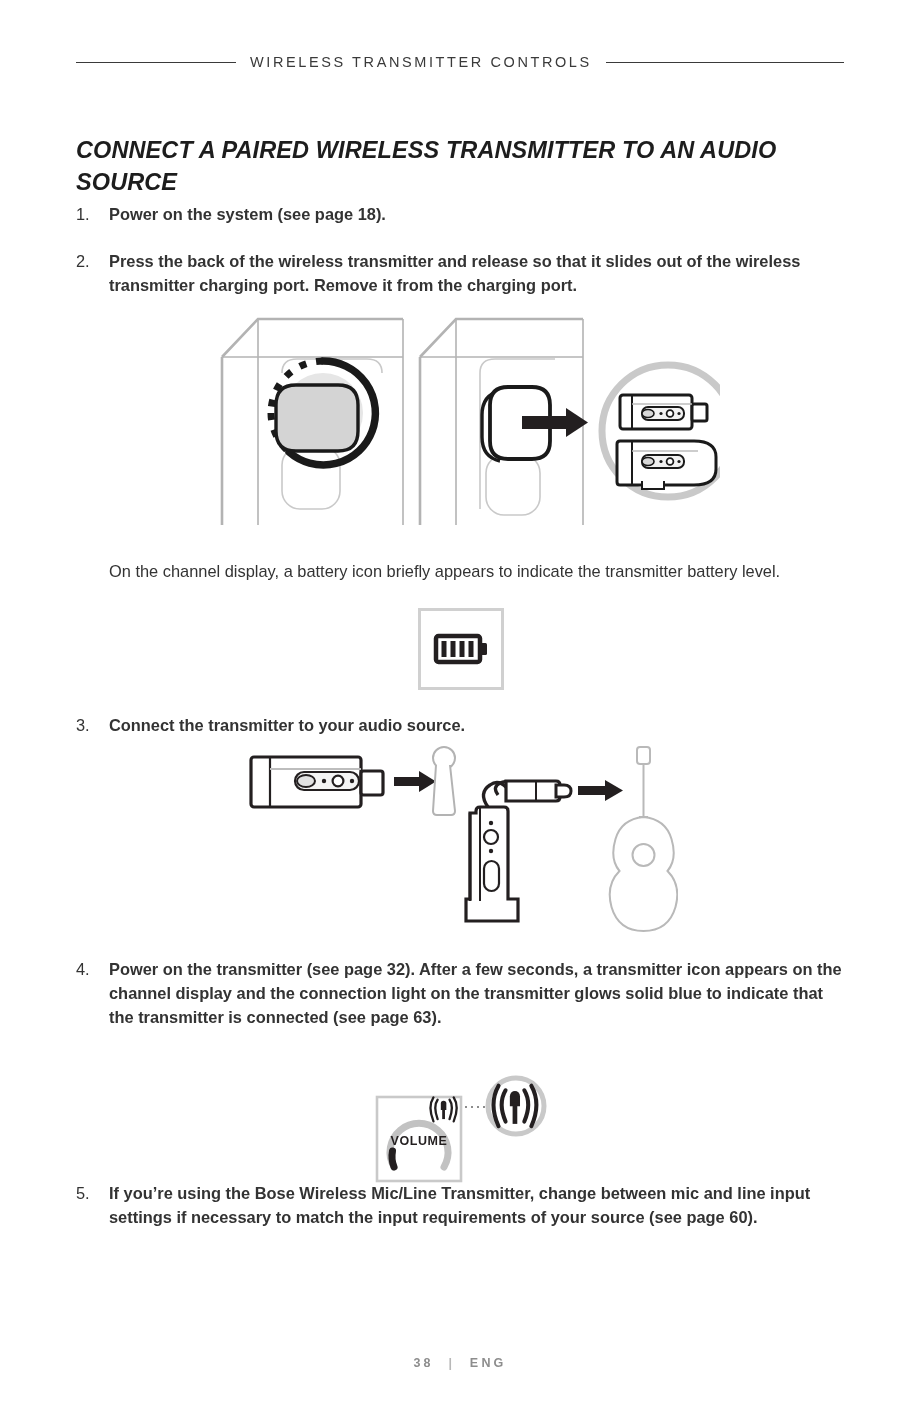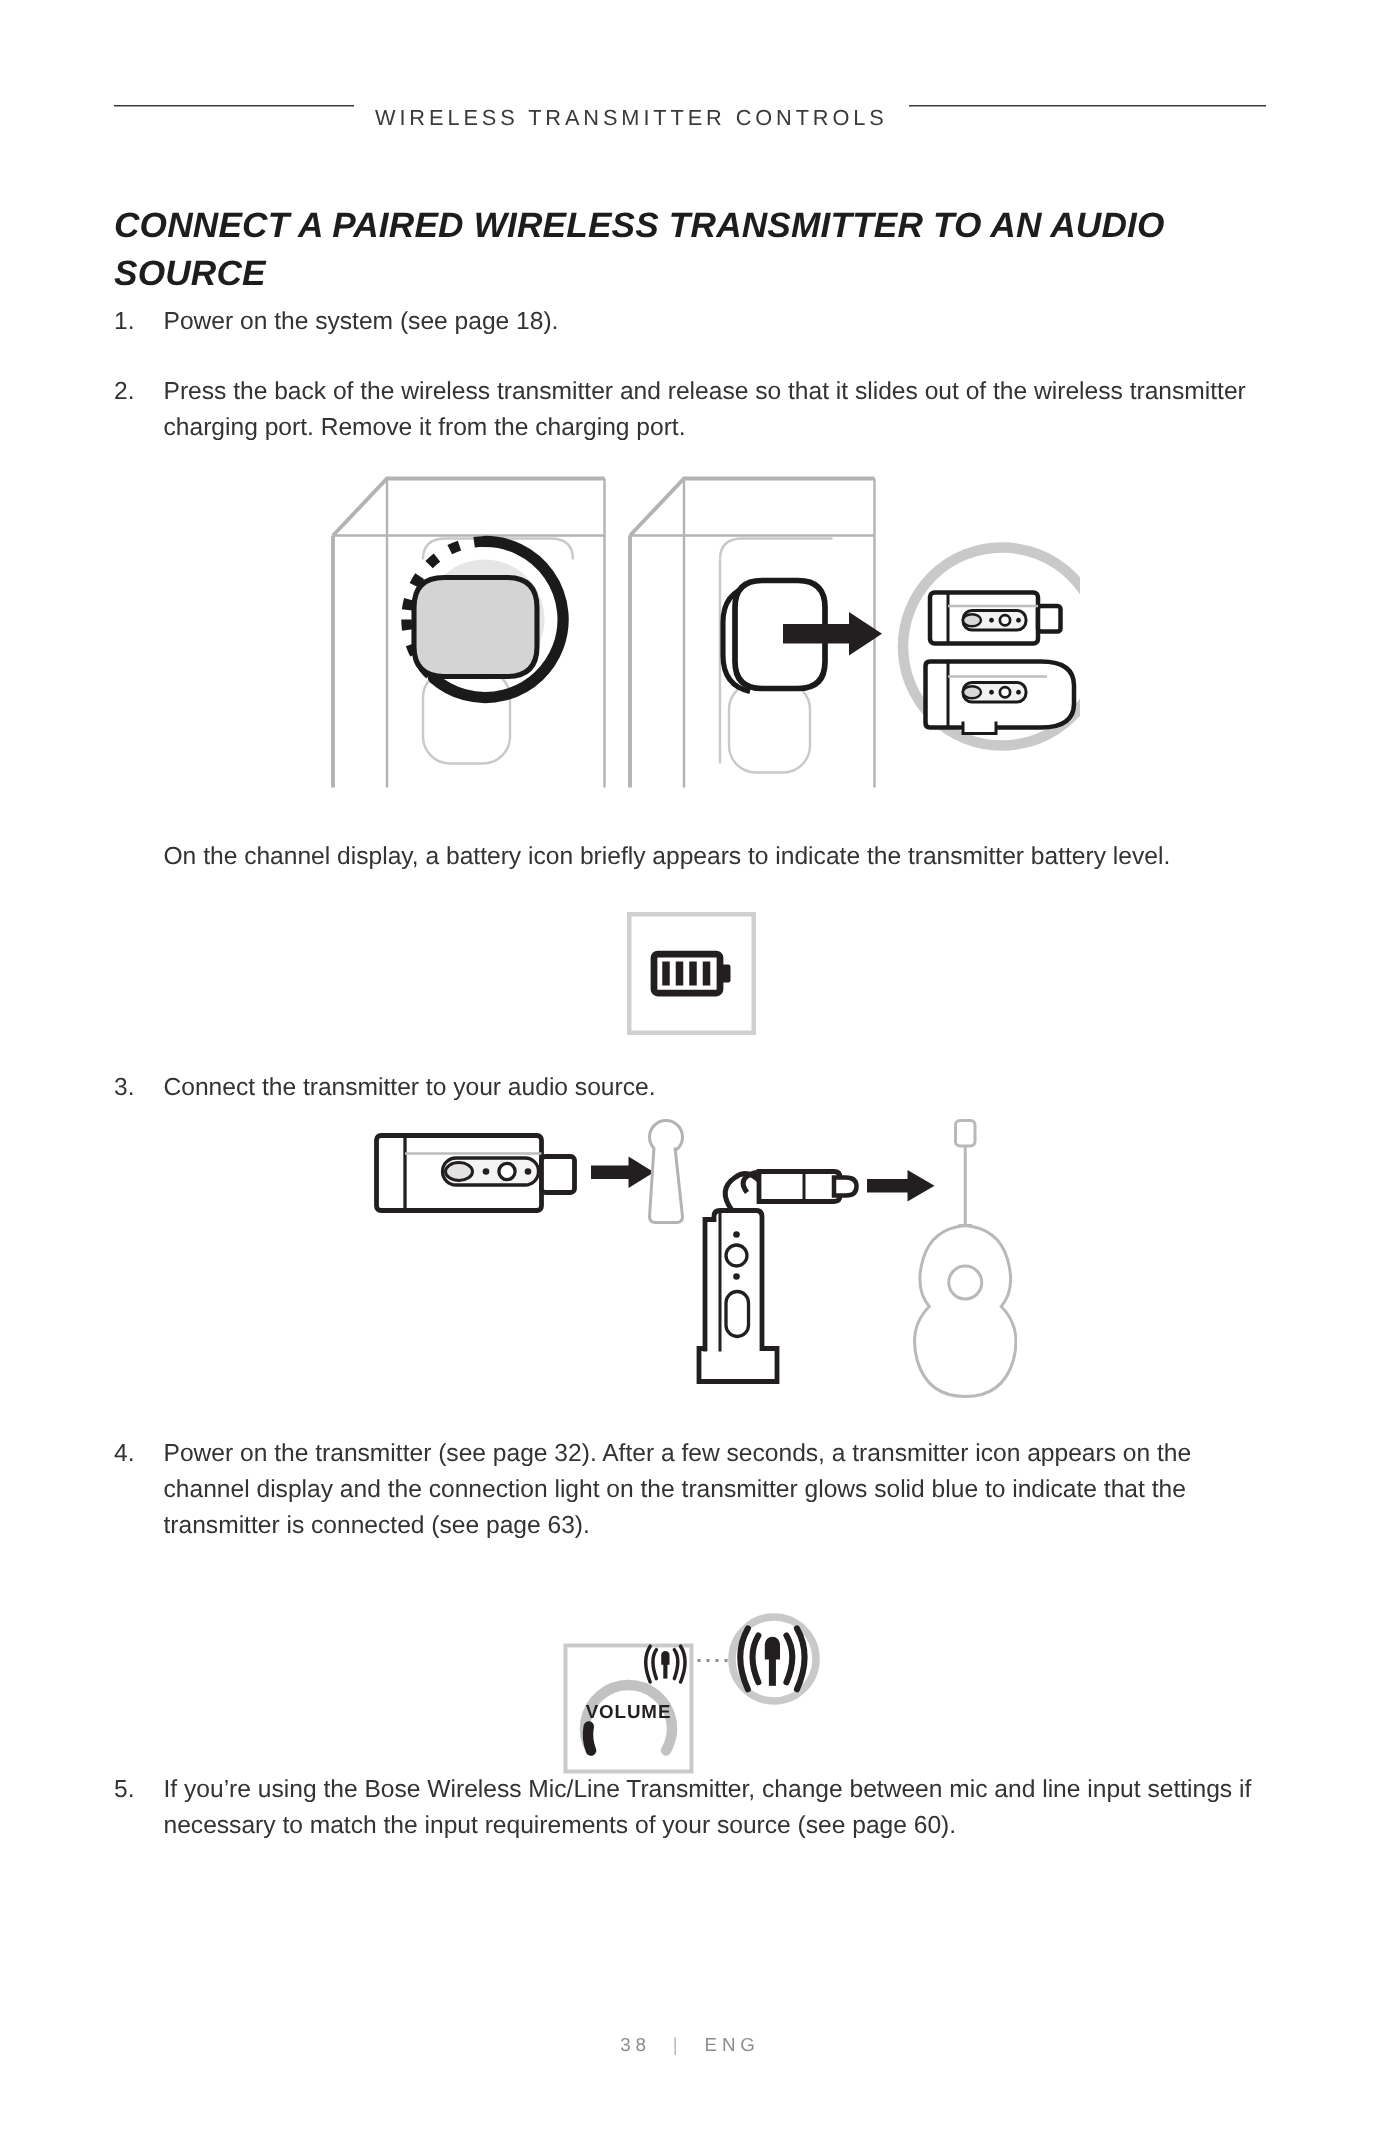--- a/index.html
+++ b/index.html
@@ -29,21 +29,20 @@
     height: 1px;
     background: #3a3a3a;
   }
   .page-header .rule.short { flex: 0 0 160px; }
   .page-header .hdr-text {
     font-size: 14.5px;
     letter-spacing: 2.6px;
     color: #3a3a3a;
     white-space: nowrap;
     font-weight: 400;
-    margin-top: 17px;
   }
 
   
   .page-title {
     position: absolute;
     top: 118px;
     left: 76px;
     width: 740px;
     font-size: 23.5px;
     font-weight: bold;
@@ -63,41 +62,42 @@
   .step {
     display: flex;
     font-size: 16.4px;
     line-height: 1.47;
     color: #333333;
   }
   .step .num {
     flex: 0 0 33px;
     text-align: left;
   }
-  .step .body { flex: 1 1 auto; }
+  .step .body { flex: 1 1 auto; font-weight: bold; }
 
   .note {
     font-size: 16.4px;
     line-height: 1.47;
     color: #333333;
     margin-left: 33px;
   }
 
   
   .figure { position: absolute; }
 
   .footer {
     position: absolute;
     left: 0;
     top: 1356px;
     width: 920px;
     text-align: center;
     font-size: 12.5px;
     letter-spacing: 3.2px;
     color: #8d8d8d;
+    font-weight: bold;
   }
   .footer .sep { color: #b8b8b8; margin: 0 8px; }
 </style>
 </head>
 <body>
 
 <div class="page-header">
   <span class="rule short"></span>
   <span class="hdr-text">WIRELESS TRANSMITTER CONTROLS</span>
   <span class="rule"></span>

